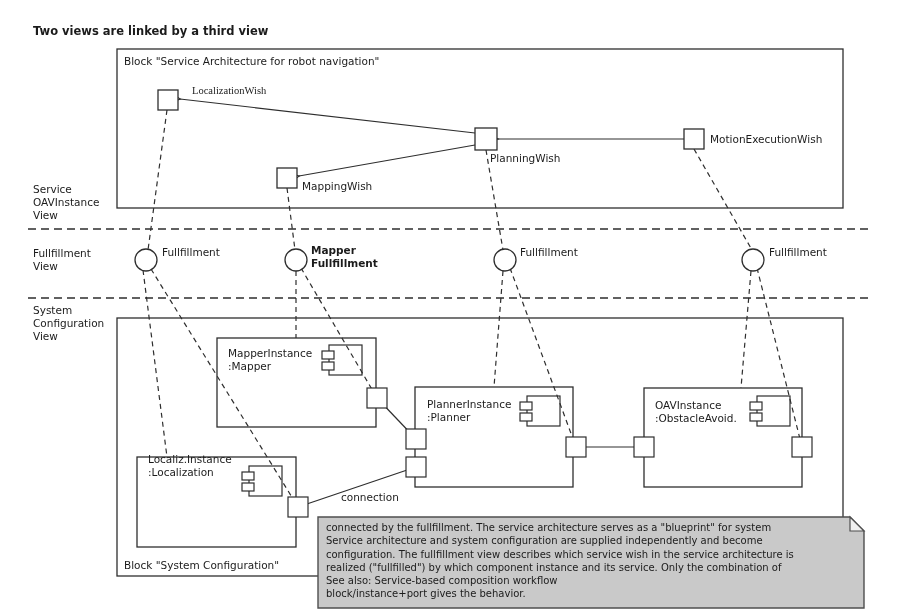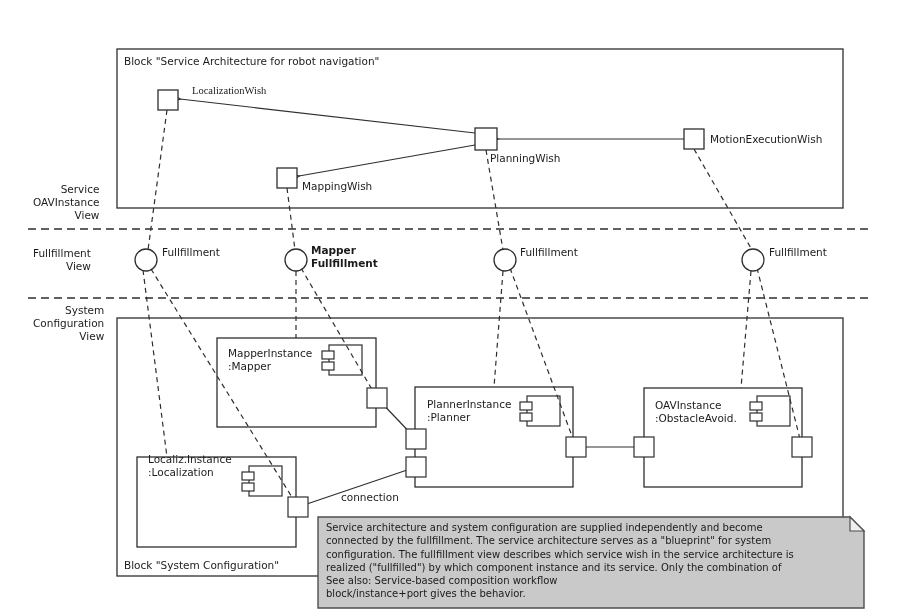--- a/index.html
+++ b/index.html
@@ -3,21 +3,21 @@
 <meta charset="utf-8">
 <style>
   html,body{margin:0;padding:0;background:#fff;}
   .canvas{
     position:relative;width:900px;height:614px;background:#fff;overflow:hidden;
     font-family:"DejaVu Sans","Liberation Sans",sans-serif;color:#1b1b1b;
   }
   svg.layer{position:absolute;left:0;top:0;}
   .lbl{position:absolute;font-size:10.5px;line-height:13px;white-space:nowrap;}
   .title{position:absolute;font-size:11.5px;font-weight:bold;white-space:nowrap;}
-  .viewlbl{position:absolute;font-size:10.5px;line-height:13px;text-align:right;}
+  .viewlbl{position:absolute;font-size:10.5px;line-height:13px;}
   .notetext{position:absolute;font-size:10px;line-height:13.3px;}
   .notetext div{white-space:nowrap;}
 </style>
 </head>
 <body>
 
 <div class="canvas">
 
   <svg class="layer" width="900" height="614" viewBox="0 0 900 614">
     <defs>
@@ -101,20 +101,21 @@
     <circle cx="296" cy="260" r="11" fill="#fff" stroke="#2e2e2e" stroke-width="1.3"></circle>
     <circle cx="505" cy="260" r="11" fill="#fff" stroke="#2e2e2e" stroke-width="1.3"></circle>
     <circle cx="753" cy="260" r="11" fill="#fff" stroke="#2e2e2e" stroke-width="1.3"></circle>
 
     <g>
       <path d="M318,517 L850,517 L864,531 L864,608 L318,608 Z" fill="#c9c9c9" stroke="#4f4f4f" stroke-width="1.4"></path>
       <path d="M850,517 L850,531 L864,531 Z" fill="#efefef" stroke="#4f4f4f" stroke-width="1.2"></path>
     </g>
   </svg>
 
+  <div class="title" style="left:33px;top:24px;">Two views are linked by a third view</div>
 
   <div class="viewlbl" style="left:33px;top:183px;">
     <div>Service</div>
     <div>OAVInstance</div>
     <div>View</div>
   </div>
   <div class="viewlbl" style="left:33px;top:247px;">
     <div>Fullfillment</div>
     <div>View</div>
   </div>
@@ -154,21 +155,21 @@
   <div class="lbl" style="left:655px;top:399px;">
     <div>OAVInstance</div>
     <div>:ObstacleAvoid.</div>
   </div>
 
   <div class="lbl" style="left:341px;top:491px;">connection</div>
 
   <div class="lbl" style="left:124px;top:559px;">Block "System Configuration"</div>
 
   <div class="notetext" style="left:326px;top:521px;width:532px;">
+    <div>connected by the fullfillment. The service architecture serves as a "blueprint" for system</div>
     <div>Service architecture and system configuration are supplied independently and become</div>
-    <div>connected by the fullfillment. The service architecture serves as a "blueprint" for system</div>
     <div>configuration. The fullfillment view describes which service wish in the service architecture is</div>
     <div>realized ("fullfilled") by which component instance and its service. Only the combination of</div>
     <div>See also: Service-based composition workflow</div>
     <div>block/instance+port gives the behavior.</div>
   </div>
 
 </div>
 
 </body></html>

